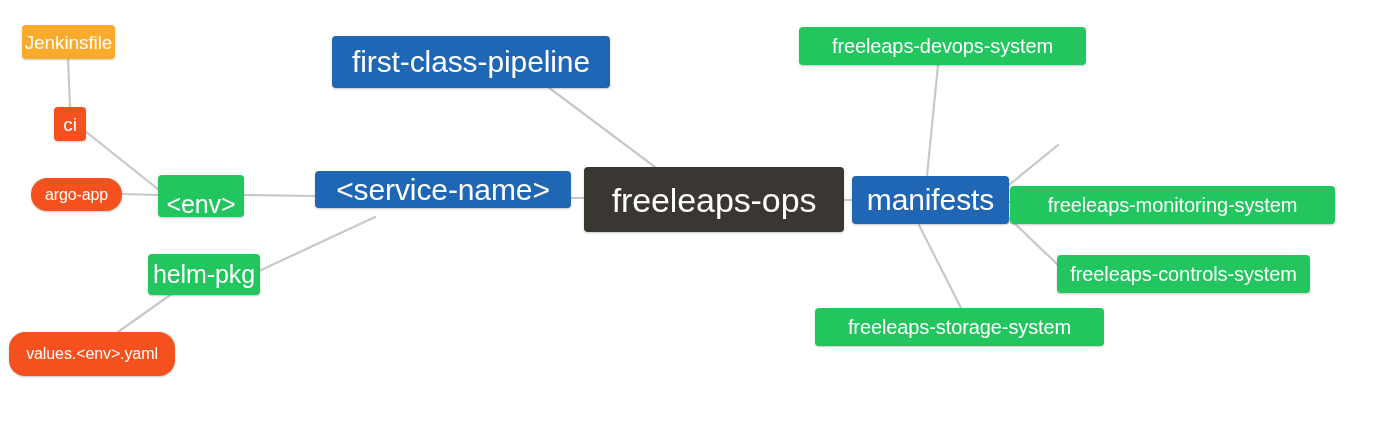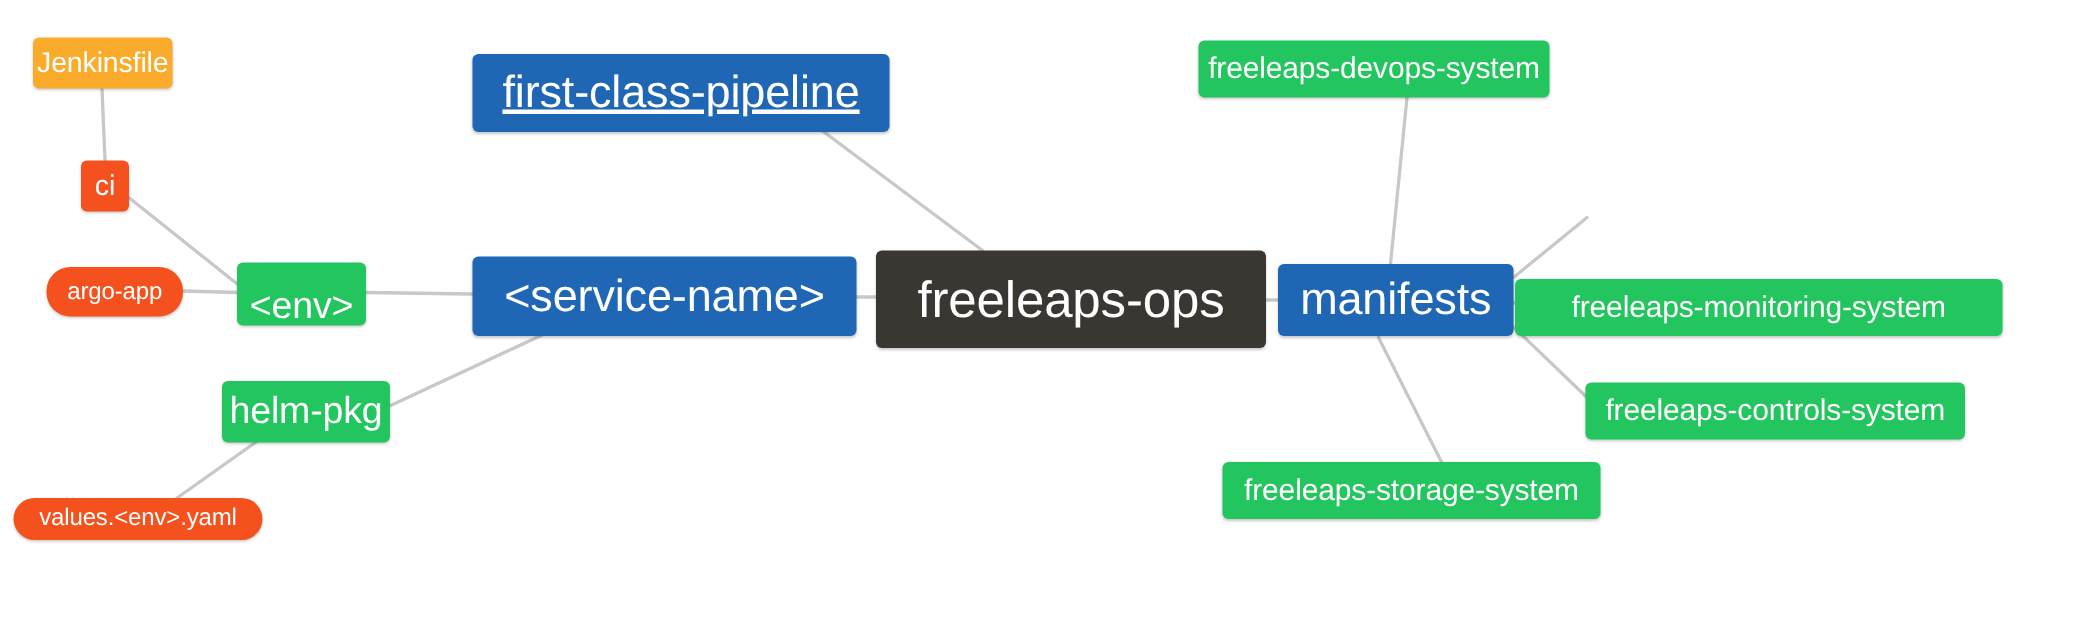--- a/index.html
+++ b/index.html
@@ -113,50 +113,50 @@
   </div>
 
   <div class="node n-green sz-lg" style="left:158px; top:175px; width:86px; height:42px;align-items:flex-end;">
     <span>&lt;env&gt;</span>
   </div>
 
   <div class="node n-green sz-lg" style="left:148px; top:254px; width:112px; height:41px;">
     <span>helm-pkg</span>
   </div>
 
-  <div class="node n-red sz-sm" style="left:9px; top:332px; width:166px; height:28px;">
+  <div class="node n-red sz-sm" style="left:9px; top:332px; width:166px; height:44px;">
     <span>values.&lt;env&gt;.yaml</span>
   </div>
 
-  <div class="node n-blue sz-xl" style="left:315px; top:36px; width:278px; height:52px;text-decoration:underline;">
+  <div class="node n-blue sz-xl" style="left:332px; top:36px; width:278px; height:52px;">
     <span>first-class-pipeline</span>
   </div>
 
-  <div class="node n-blue sz-xl" style="left:315px; top:171px; width:256px; height:53px;">
+  <div class="node n-blue sz-xl" style="left:315px; top:171px; width:256px; height:37px;">
     <span>&lt;service-name&gt;</span>
   </div>
 
   <div class="node n-root" style="left:584px; top:167px; width:260px; height:65px;">
     <span>freeleaps-ops</span>
   </div>
 
   <div class="node n-blue sz-xl" style="left:852px; top:176px; width:157px; height:48px;">
     <span>manifests</span>
   </div>
 
-  <div class="node n-green sz-md" style="left:799px; top:27px; width:234px; height:38px;">
+  <div class="node n-green sz-md" style="left:799px; top:27px; width:287px; height:38px;">
     <span>freeleaps-devops-system</span>
   </div>
 
 
   <div class="node n-green sz-md" style="left:1010px; top:186px; width:325px; height:38px;">
     <span>freeleaps-monitoring-system</span>
   </div>
 
   <div class="node n-green sz-md" style="left:1057px; top:255px; width:253px; height:38px;">
     <span>freeleaps-controls-system</span>
   </div>
 
-  <div class="node n-green sz-md" style="left:815px; top:308px; width:252px; height:38px;text-align:center;">
+  <div class="node n-green sz-md" style="left:815px; top:308px; width:289px; height:38px;text-align:center;">
     <span>freeleaps-storage-system</span>
   </div>
 
 </div>
 
 </body></html>

